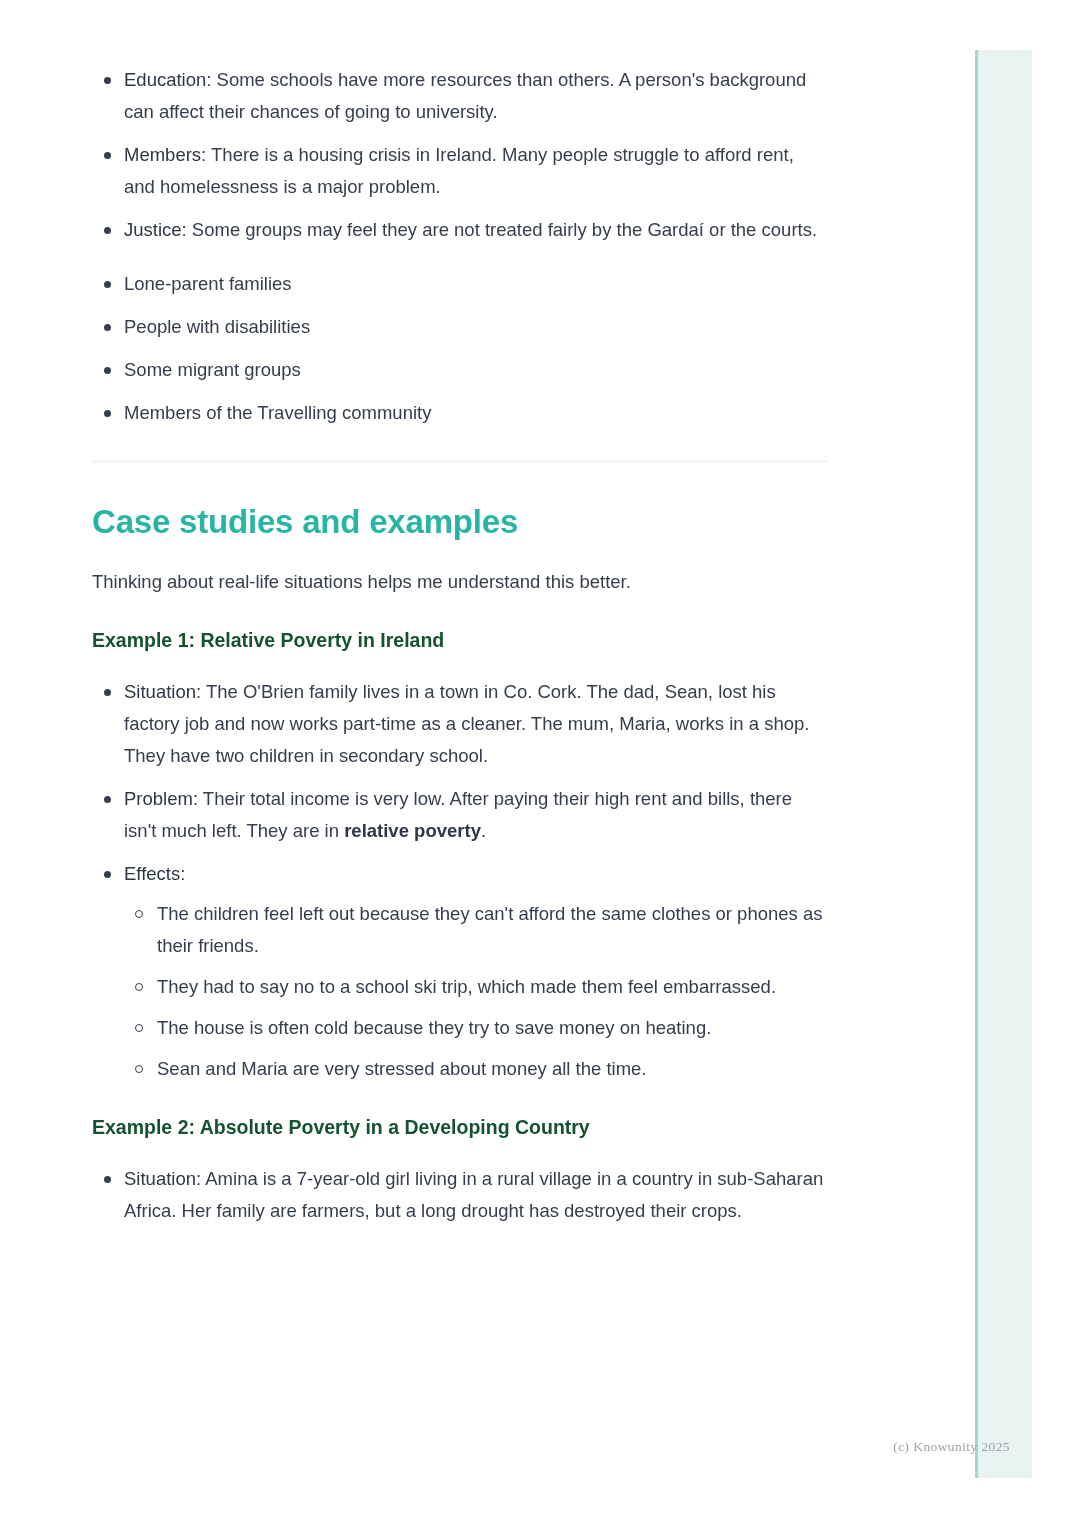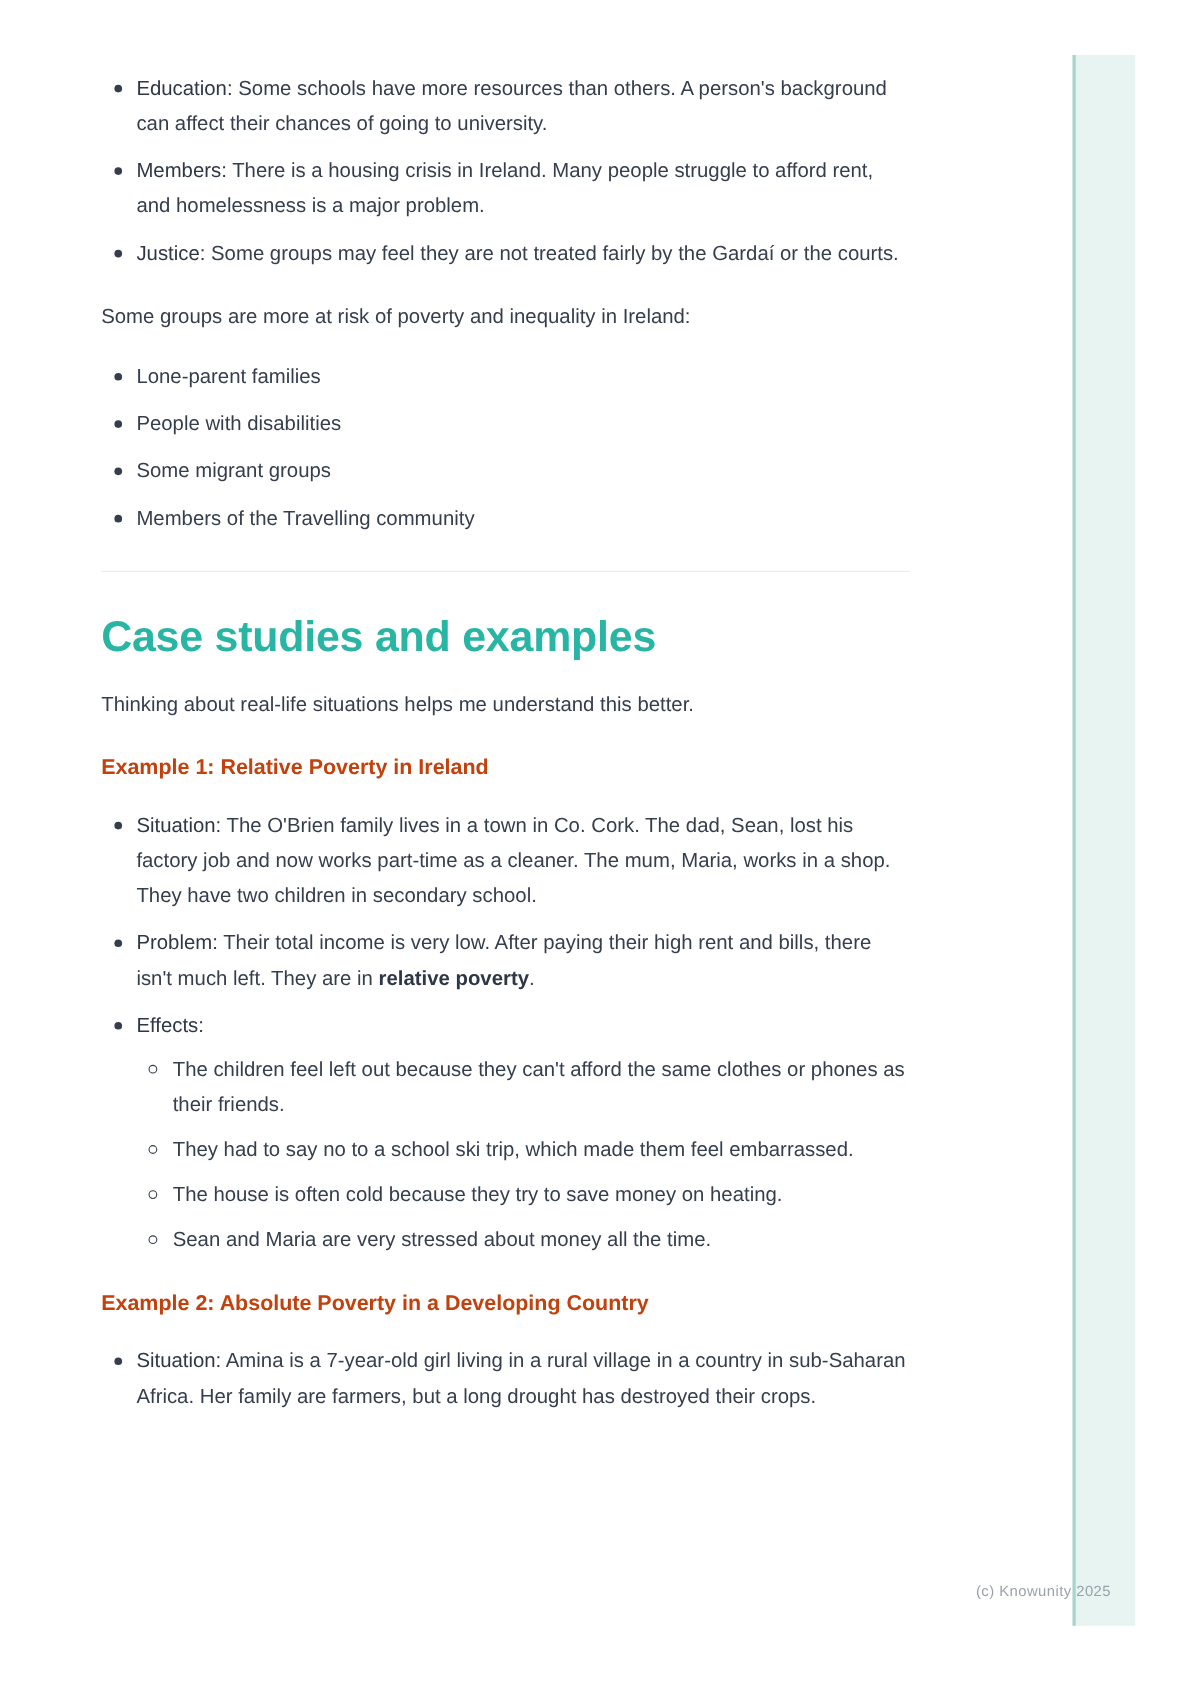--- a/index.html
+++ b/index.html
@@ -89,44 +89,45 @@
   .bold-inline { font-weight: bold; color: #2e3745; text-align: right; }
 
   hr.divider {
     border: none;
     border-top: 1px solid #e7eaee;
     margin: 32px 0 0 0;
   }
 
   h2.section-heading {
     margin: 42px 0 0 0;
-    font-size: 39px;
+    font-size: 33px;
     line-height: 36px;
     font-weight: bold;
     color: #29b5a3;
     letter-spacing: -0.2px;
   }
 
   h3.example-heading {
     margin: 28px 0 0 0;
     font-size: 19.5px;
     line-height: 28px;
     font-weight: bold;
-    color: #c2410c;
+    color: #14532d;
   }
 
   .watermark {
     position: absolute;
     top: 1438px;
     right: 70px;
     font-size: 13.5px;
     line-height: 18px;
     color: #9aa1ab;
     letter-spacing: 0.4px;
     z-index: 2;
+    font-family: Liberation Serif, serif;
   }
 </style>
 </head>
 <body>
 
 <div class="side-accent"></div>
 
 <main class="content">
 
   <ul class="bullets">
@@ -137,21 +138,20 @@
     <li>
       <span class="term">Members:</span>
       <span>There is a housing crisis in Ireland. Many people struggle to afford rent, and homelessness is a major problem.</span>
     </li>
     <li>
       <span class="term">Justice:</span>
       <span>Some groups may feel they are not treated fairly by the Gardaí or the courts.</span>
     </li>
   </ul>
 
-  <p class="intro-para">Some groups are more at risk of poverty and inequality in Ireland:</p>
 
   <ul class="bullets">
     <li><span>Lone-parent families</span></li>
     <li><span>People with disabilities</span></li>
     <li><span>Some migrant groups</span></li>
     <li><span>Members of the Travelling community</span></li>
   </ul>
 
   <hr class="divider">
 

